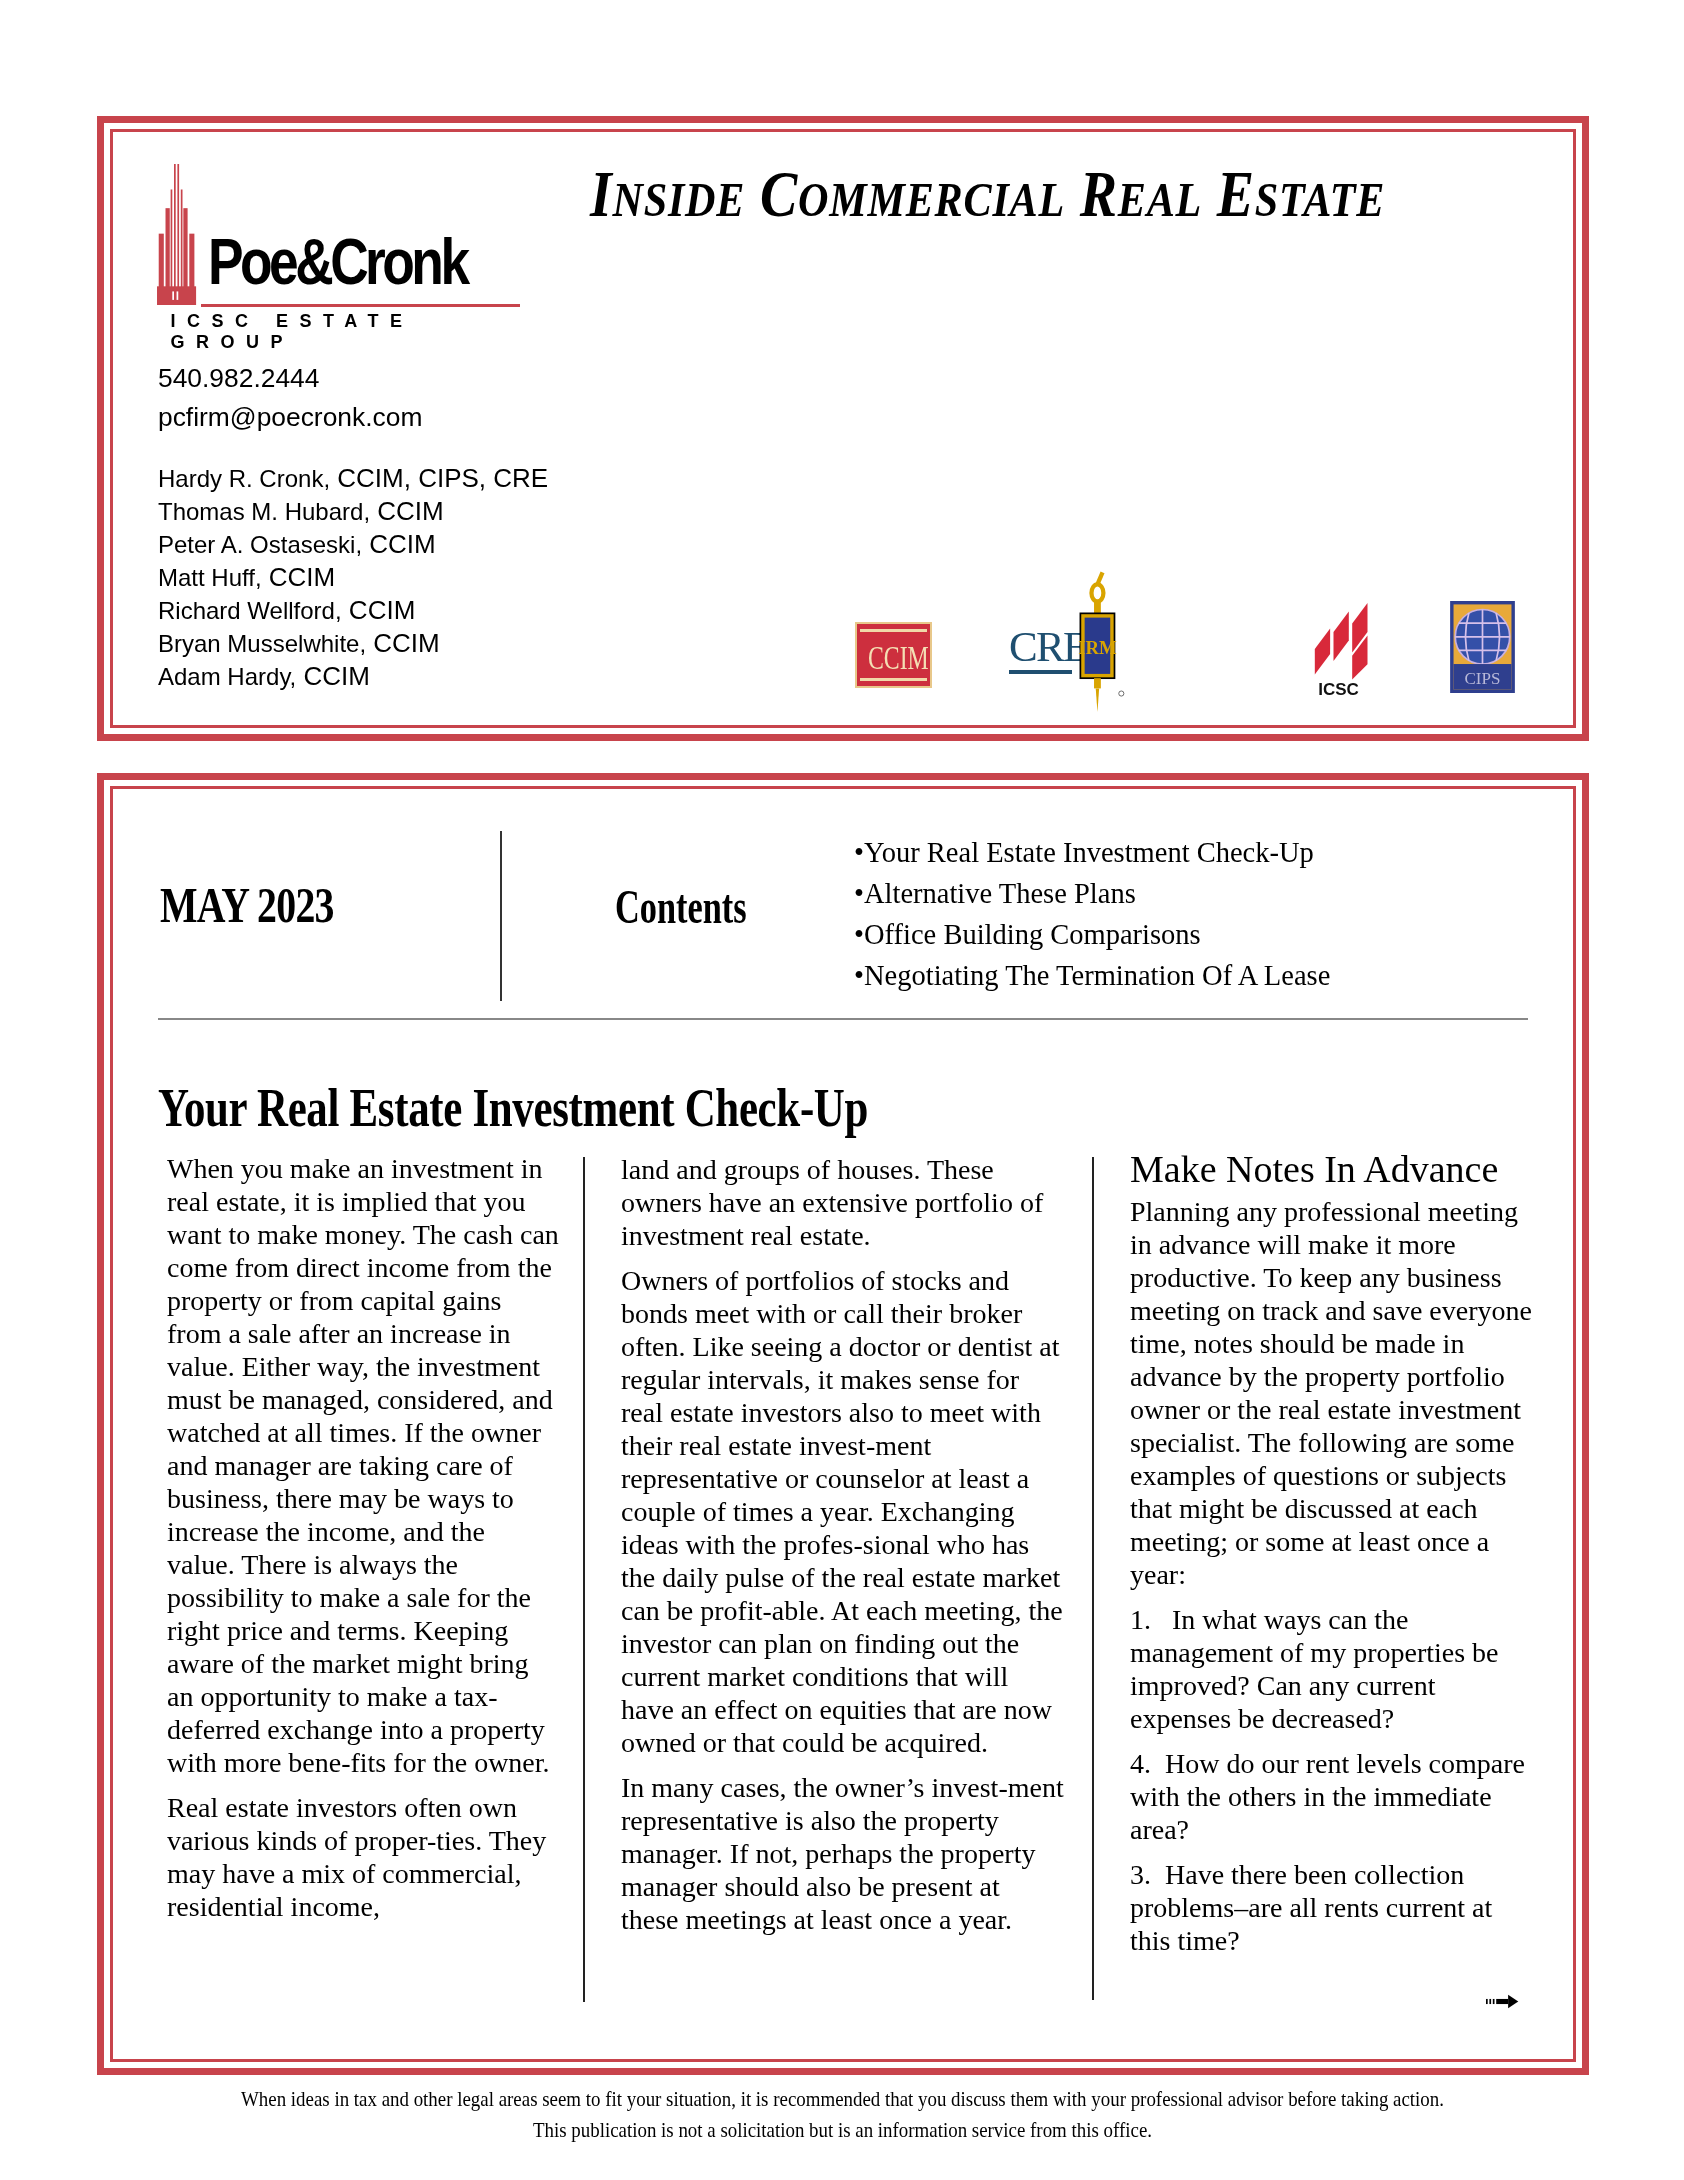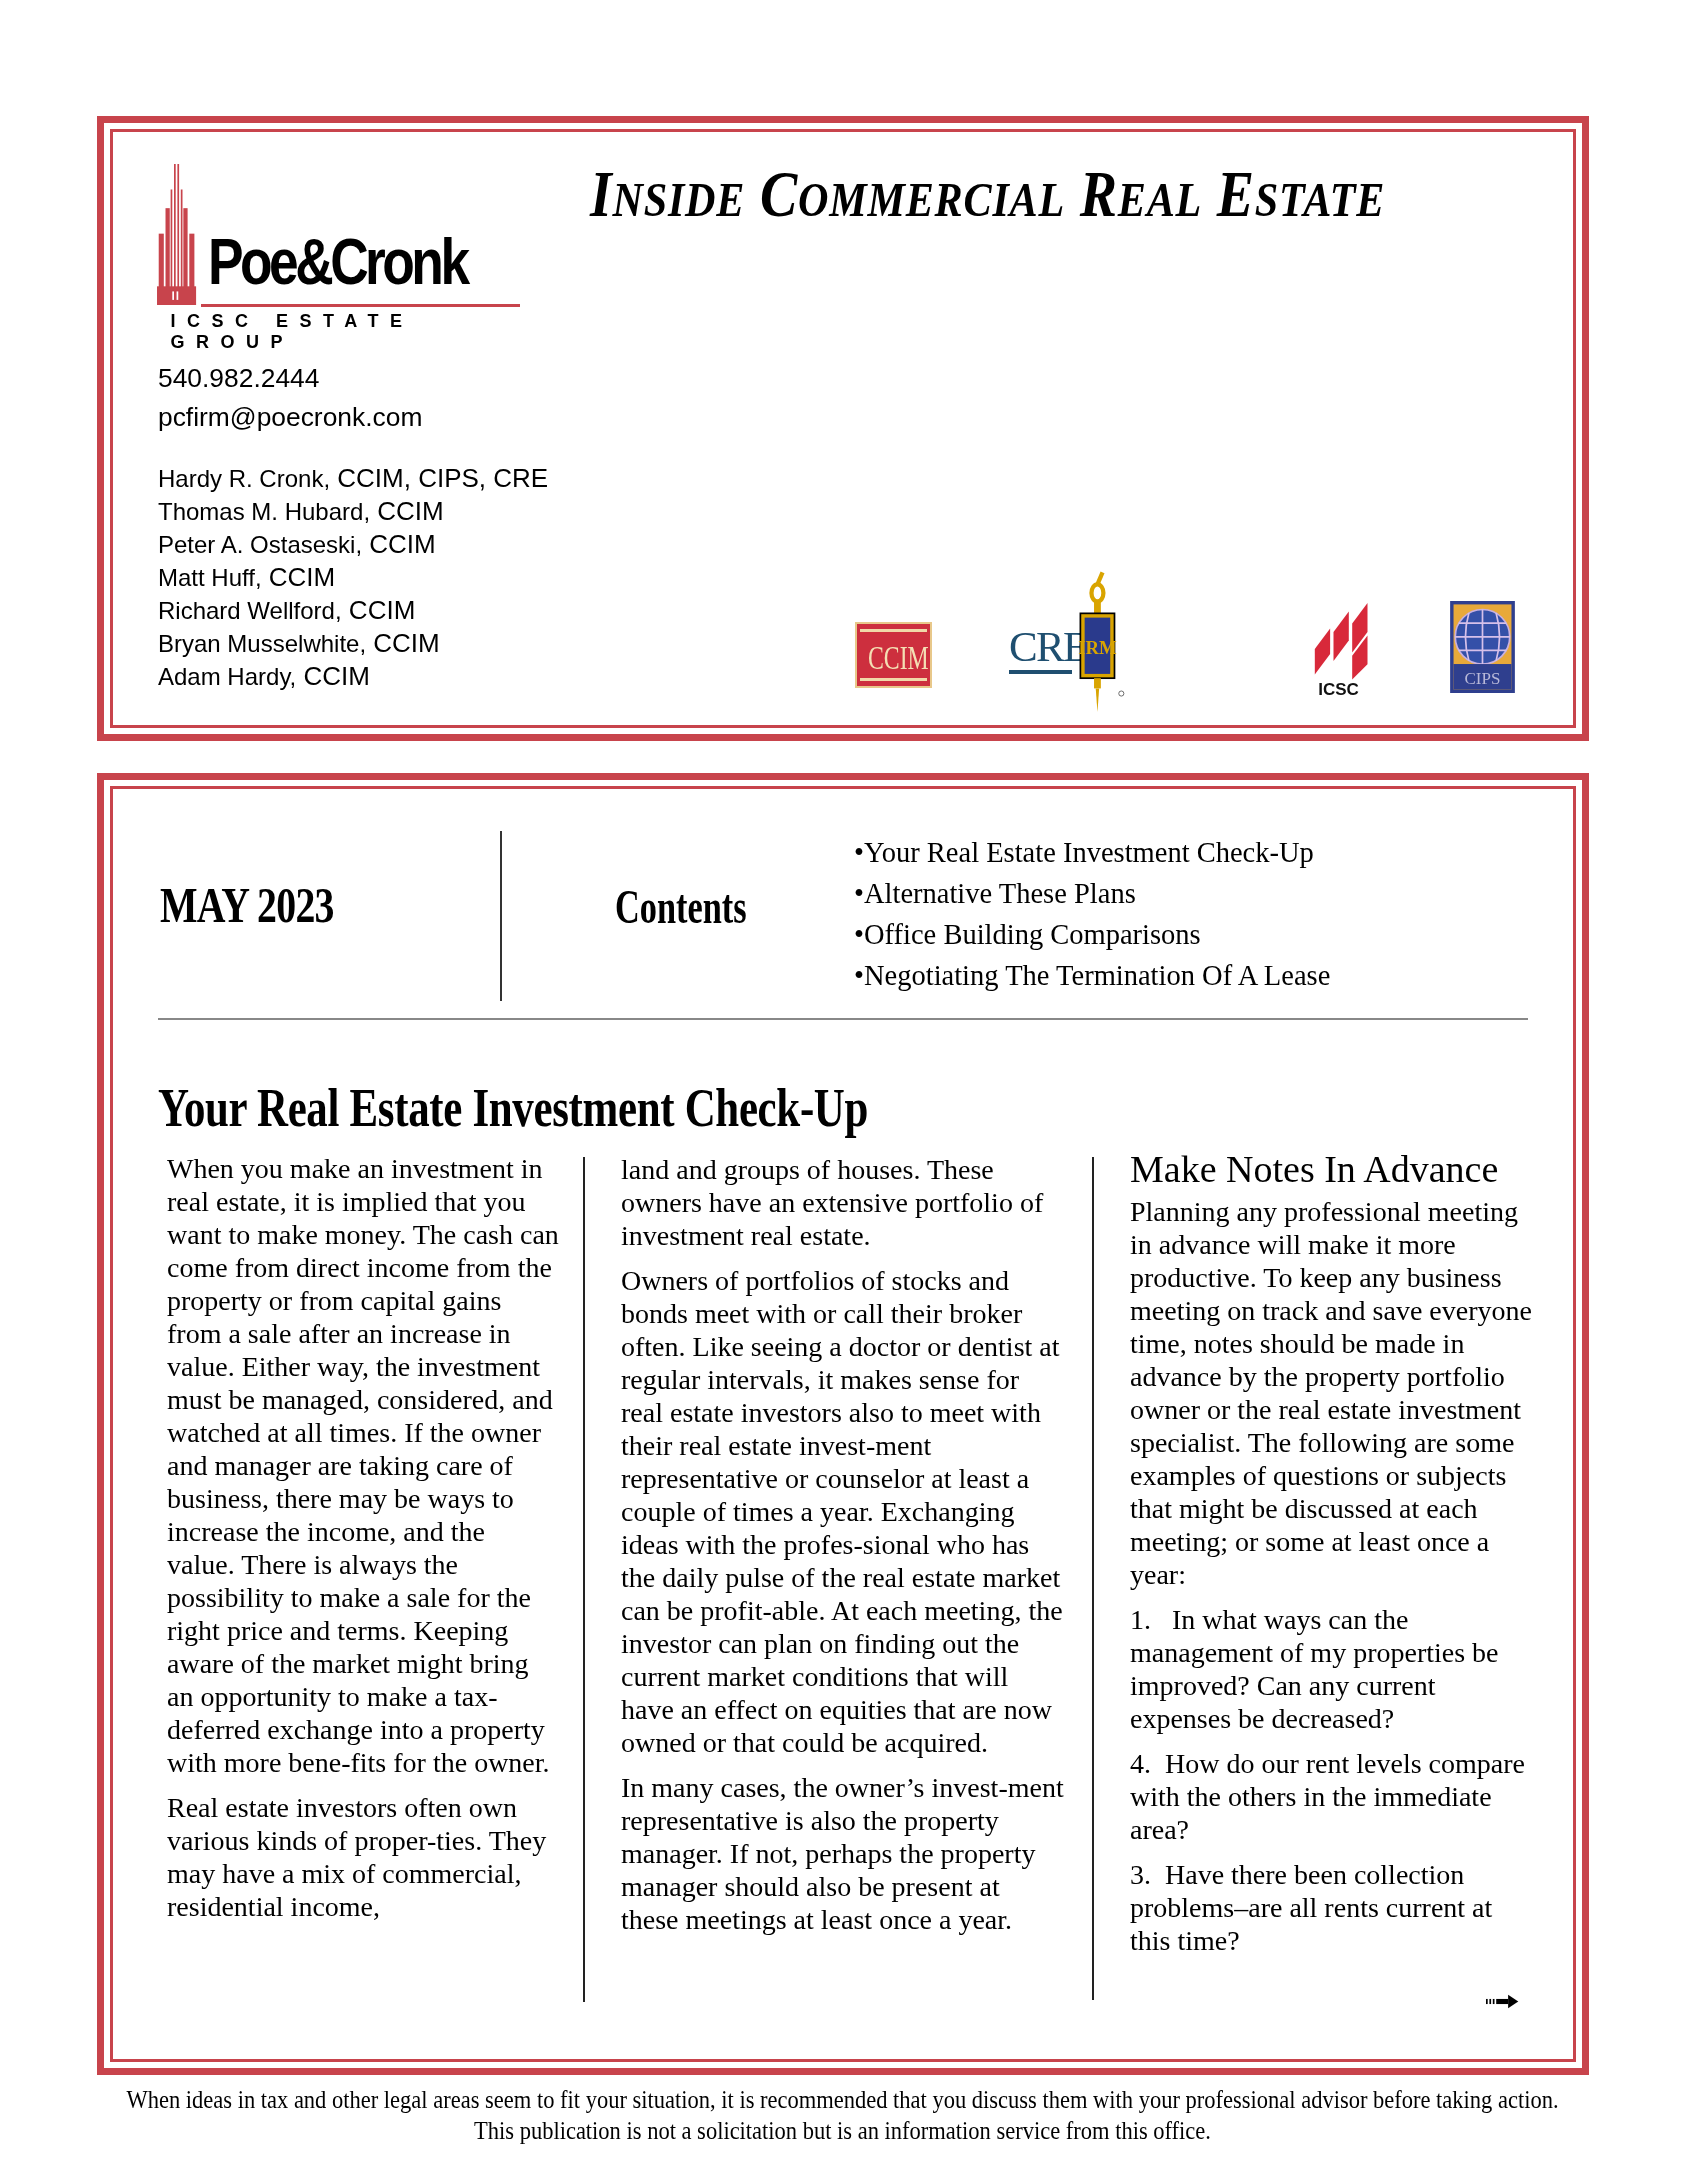--- a/index.html
+++ b/index.html
@@ -50,21 +50,21 @@
   #col-1 { left: 167px; width: 392px; }
   #col-2 { left: 621px; width: 443px; top: 1153px; }
   #col-3 { left: 1130px; width: 409px; }
   .col-rule { position: absolute; width: 1.7px; background: #222; }
   #col-rule-1 { left: 583px; top: 1157px; height: 845px; }
   #col-rule-2 { left: 1092px; top: 1157px; height: 843px; }
   #sub-heading { font-weight: normal; font-size: 38px; margin: 0 0 8.5px 0; line-height: 34px; }
   #continue-arrow { position: absolute; left: 1486px; top: 1993px; width: 34px; height: 17px; }
 
   
-  #footer { position: absolute; left: 0; width: 1685px; top: 2084px; text-align: center; font-family: "Liberation Serif", serif; font-size: 25px; line-height: 31px; }
+  #footer { position: absolute; left: 0; width: 1685px; top: 2084px; text-align: center; font-family: "Liberation Serif", serif; font-size: 21px; line-height: 31px; }
   #footer div { display: block; transform: scaleX(0.9); }
 </style>
 </head>
 <body>
 
 <div class="frame" id="frame-top">
     <div class="frame-inner"></div>
   </div>
 <div class="frame" id="frame-bot">
     <div class="frame-inner"></div>

